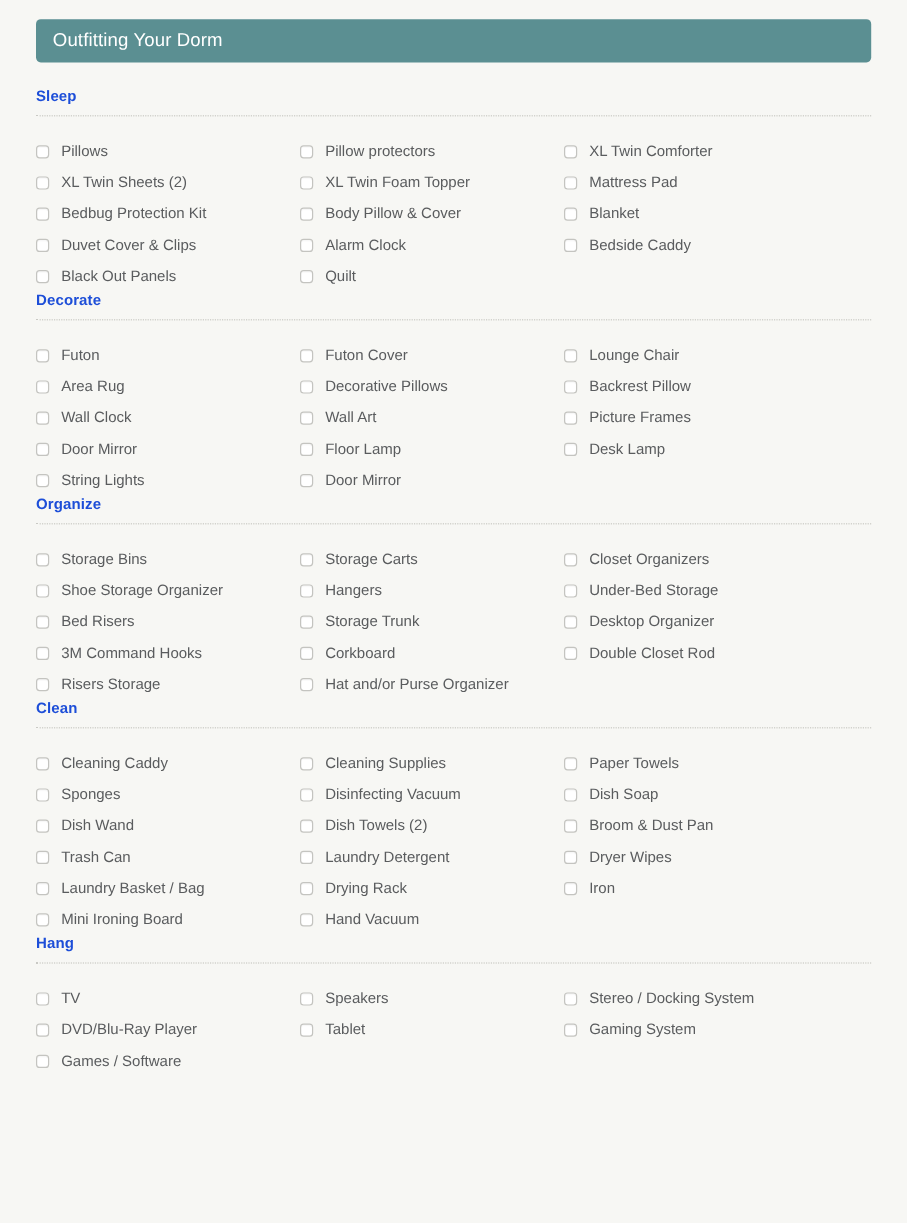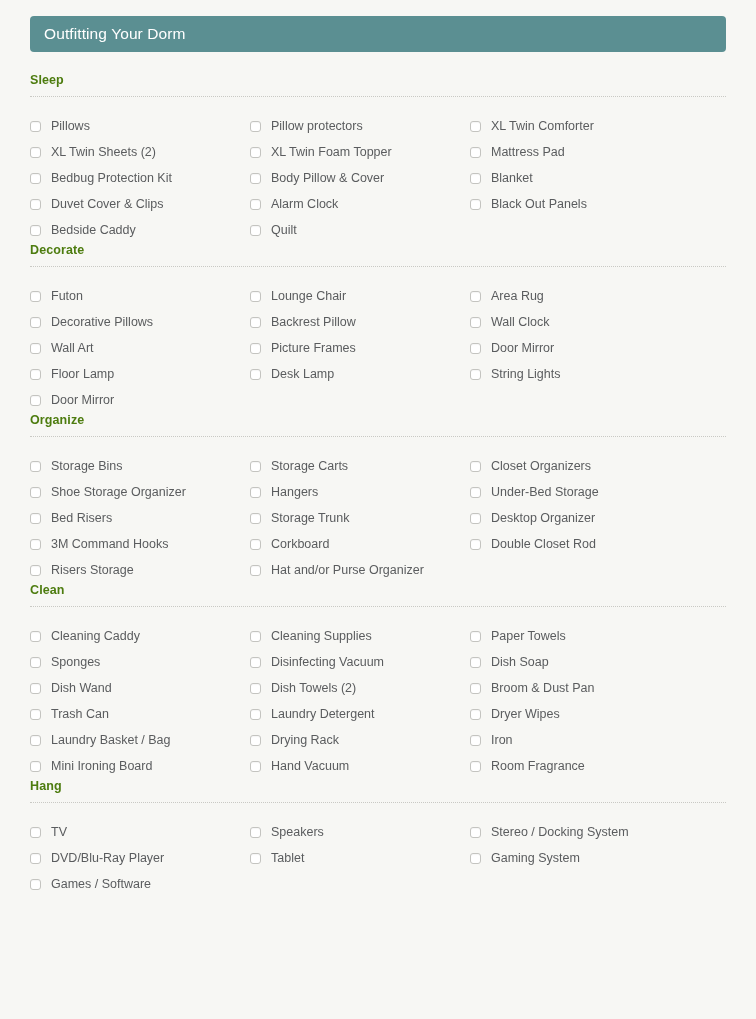--- a/index.html
+++ b/index.html
@@ -36,21 +36,21 @@
   }
   
   .section {
   }
   .section:first-of-type {
     margin-top: 21px;
   }
   .section-head {
     font-size: 12.5px;
     font-weight: bold;
-    color: #4d7c0f;
+    color: #1d4ed8;
     letter-spacing: 0.1px;
     padding-bottom: 9px;
   }
   .section-rule {
     border-bottom: 1px dotted #c9c9c4;
     height: 0;
   }
   
   .grid {
     display: grid;
@@ -137,43 +137,47 @@
           <label class="cb-item">
             <span class="cb-box"></span>
             <span class="cb-label">Duvet Cover &amp; Clips</span>
           </label>
           <label class="cb-item">
             <span class="cb-box"></span>
             <span class="cb-label">Alarm Clock</span>
           </label>
           <label class="cb-item">
             <span class="cb-box"></span>
+            <span class="cb-label">Bedside Caddy</span>
+          </label>
+          <label class="cb-item">
+            <span class="cb-box"></span>
             <span class="cb-label">Black Out Panels</span>
           </label>
           <label class="cb-item">
             <span class="cb-box"></span>
-            <span class="cb-label">Bedside Caddy</span>
-          </label>
-          <label class="cb-item">
-            <span class="cb-box"></span>
             <span class="cb-label">Quilt</span>
           </label>
           <div class="spacer-cell"></div>
         </div>
       </div>
       <div class="section">
         <div class="section-head">Decorate</div>
         <div class="section-rule"></div>
         <div class="grid">
           <label class="cb-item">
             <span class="cb-box"></span>
             <span class="cb-label">Futon</span>
           </label>
           <label class="cb-item">
             <span class="cb-box"></span>
+            <span class="cb-label">Futon Cover</span>
+          </label>
+          <label class="cb-item">
+            <span class="cb-box"></span>
             <span class="cb-label">Lounge Chair</span>
           </label>
           <label class="cb-item">
             <span class="cb-box"></span>
             <span class="cb-label">Area Rug</span>
           </label>
           <label class="cb-item">
             <span class="cb-box"></span>
             <span class="cb-label">Decorative Pillows</span>
           </label>
@@ -342,24 +346,20 @@
             <span class="cb-box"></span>
             <span class="cb-label">Iron</span>
           </label>
           <label class="cb-item">
             <span class="cb-box"></span>
             <span class="cb-label">Mini Ironing Board</span>
           </label>
           <label class="cb-item">
             <span class="cb-box"></span>
             <span class="cb-label">Hand Vacuum</span>
-          </label>
-          <label class="cb-item">
-            <span class="cb-box"></span>
-            <span class="cb-label">Room Fragrance</span>
           </label>
         </div>
       </div>
       <div class="section">
         <div class="section-head">Hang</div>
         <div class="section-rule"></div>
         <div class="grid">
           <label class="cb-item">
             <span class="cb-box"></span>
             <span class="cb-label">TV</span>

